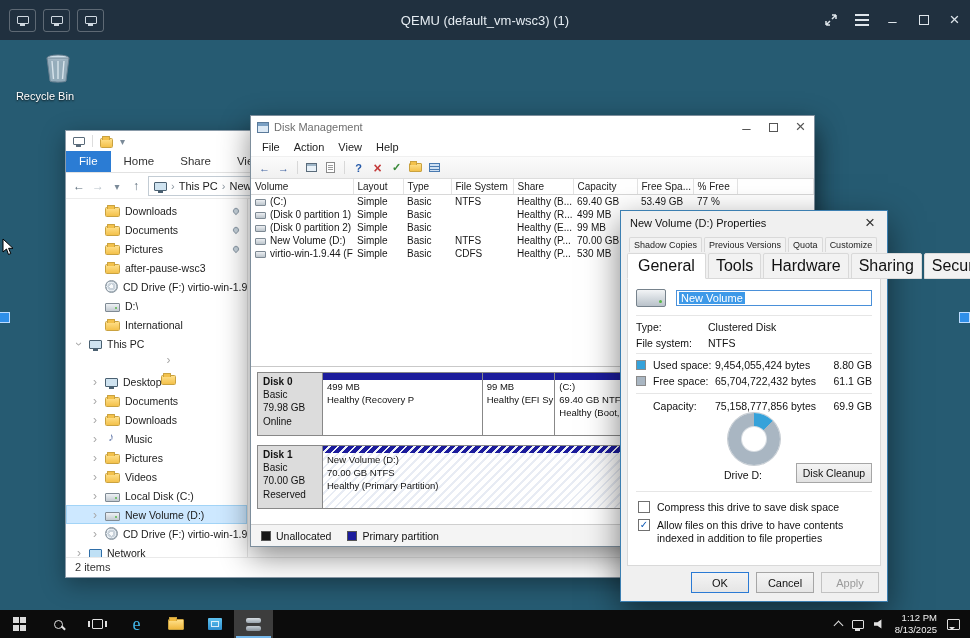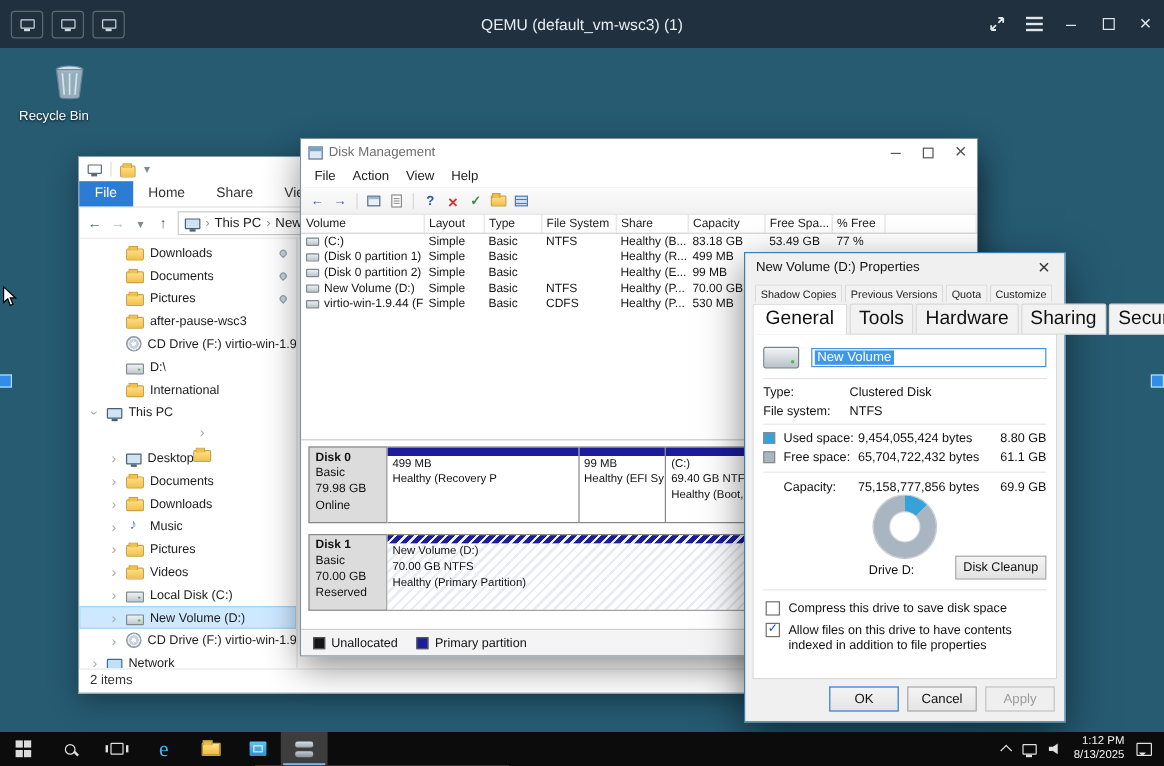--- a/index.html
+++ b/index.html
@@ -439,21 +439,21 @@
                 <th></th>
               </tr>
             </thead>
           <tbody class="dm-tbody">
               <tr>
                 <td><span class="mini-drive"></span><span>(C:)</span></td>
                 <td>Simple</td>
                 <td>Basic</td>
                 <td>NTFS</td>
                 <td>Healthy (B...</td>
-                <td>83.18 GB</td>
+                <td>69.40 GB</td>
                 <td>53.49 GB</td>
                 <td>77 %</td>
                 <td></td>
               </tr>
               <tr>
                 <td><span class="mini-drive"></span><span>(Disk 0 partition 1)</span></td>
                 <td>Simple</td>
                 <td>Basic</td>
                 <td></td>
                 <td>Healthy (R...</td>

